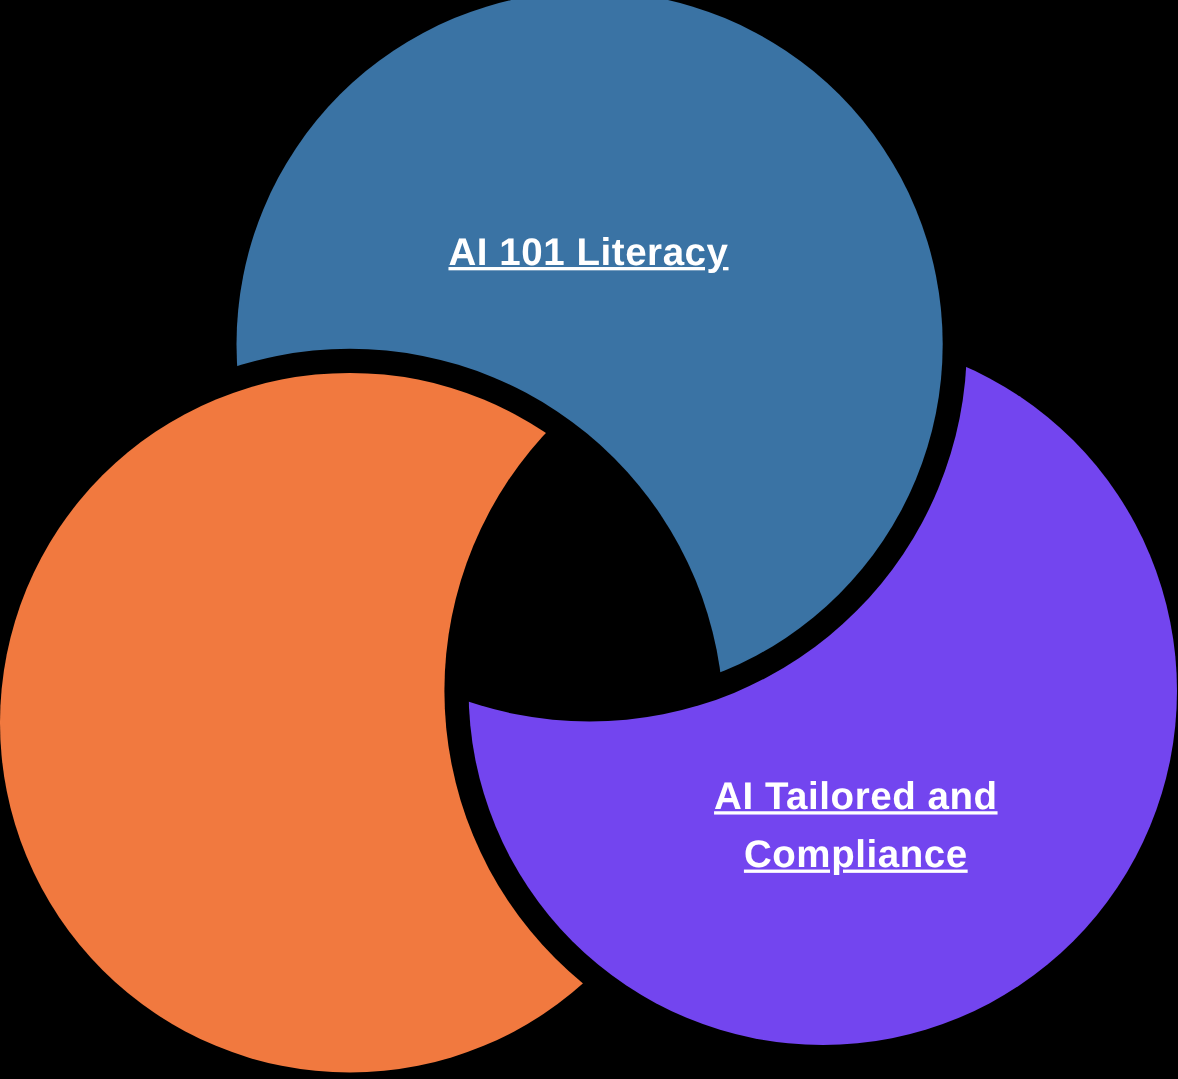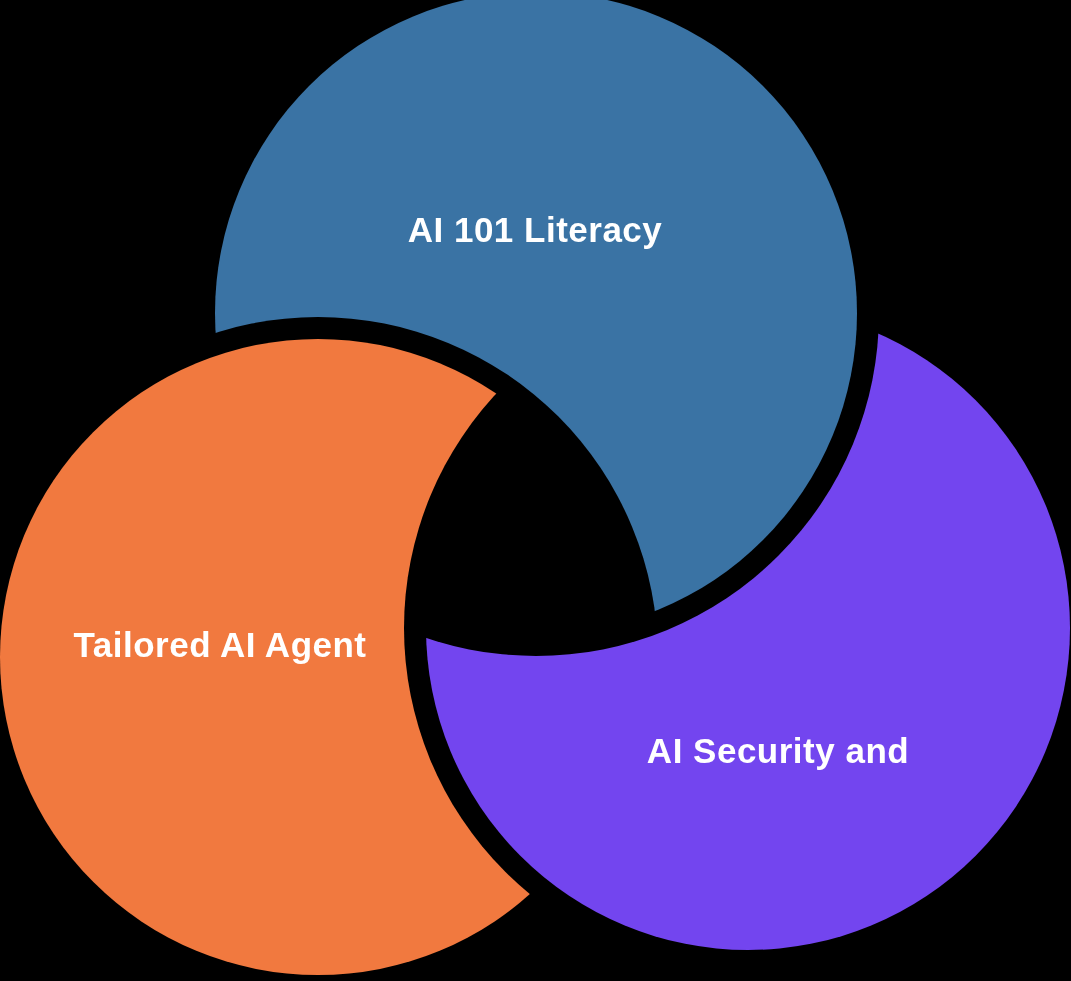--- a/index.html
+++ b/index.html
@@ -34,20 +34,21 @@
     text-align: center;
     color: #ffffff;
     font-size: 35px;
     font-weight: 700;
     line-height: 1.5;
     letter-spacing: 0.5px;
     white-space: nowrap;
   }
   .label span {
     display: block;
+    text-decoration: underline;
   }
 </style>
 </head>
 <body>
 
 <div class="canvas">
 
   <svg width="1071" height="981" viewBox="0 0 1071 981">
     <defs>
       <mask id="cut-0">
@@ -71,21 +72,21 @@
     <circle mask="url(#cut-2)" cx="748" cy="628" r="322" fill="#7345EF"></circle>
   </svg>
 
   <div class="labels">
 
     <div class="label" style="left: 535px; top: 230px;">
       <span>AI 101 Literacy</span>
     </div>
 
     <div class="label" style="left: 220px; top: 645px;">
-      <span>Tailored AI Agent</span>
     </div>
 
     <div class="label" style="left: 778px; top: 751px;">
-      <span>AI Security and</span>
+      <span>AI Tailored and</span>
+      <span>Compliance</span>
     </div>
 
   </div>
 </div>
 
 </body></html>

